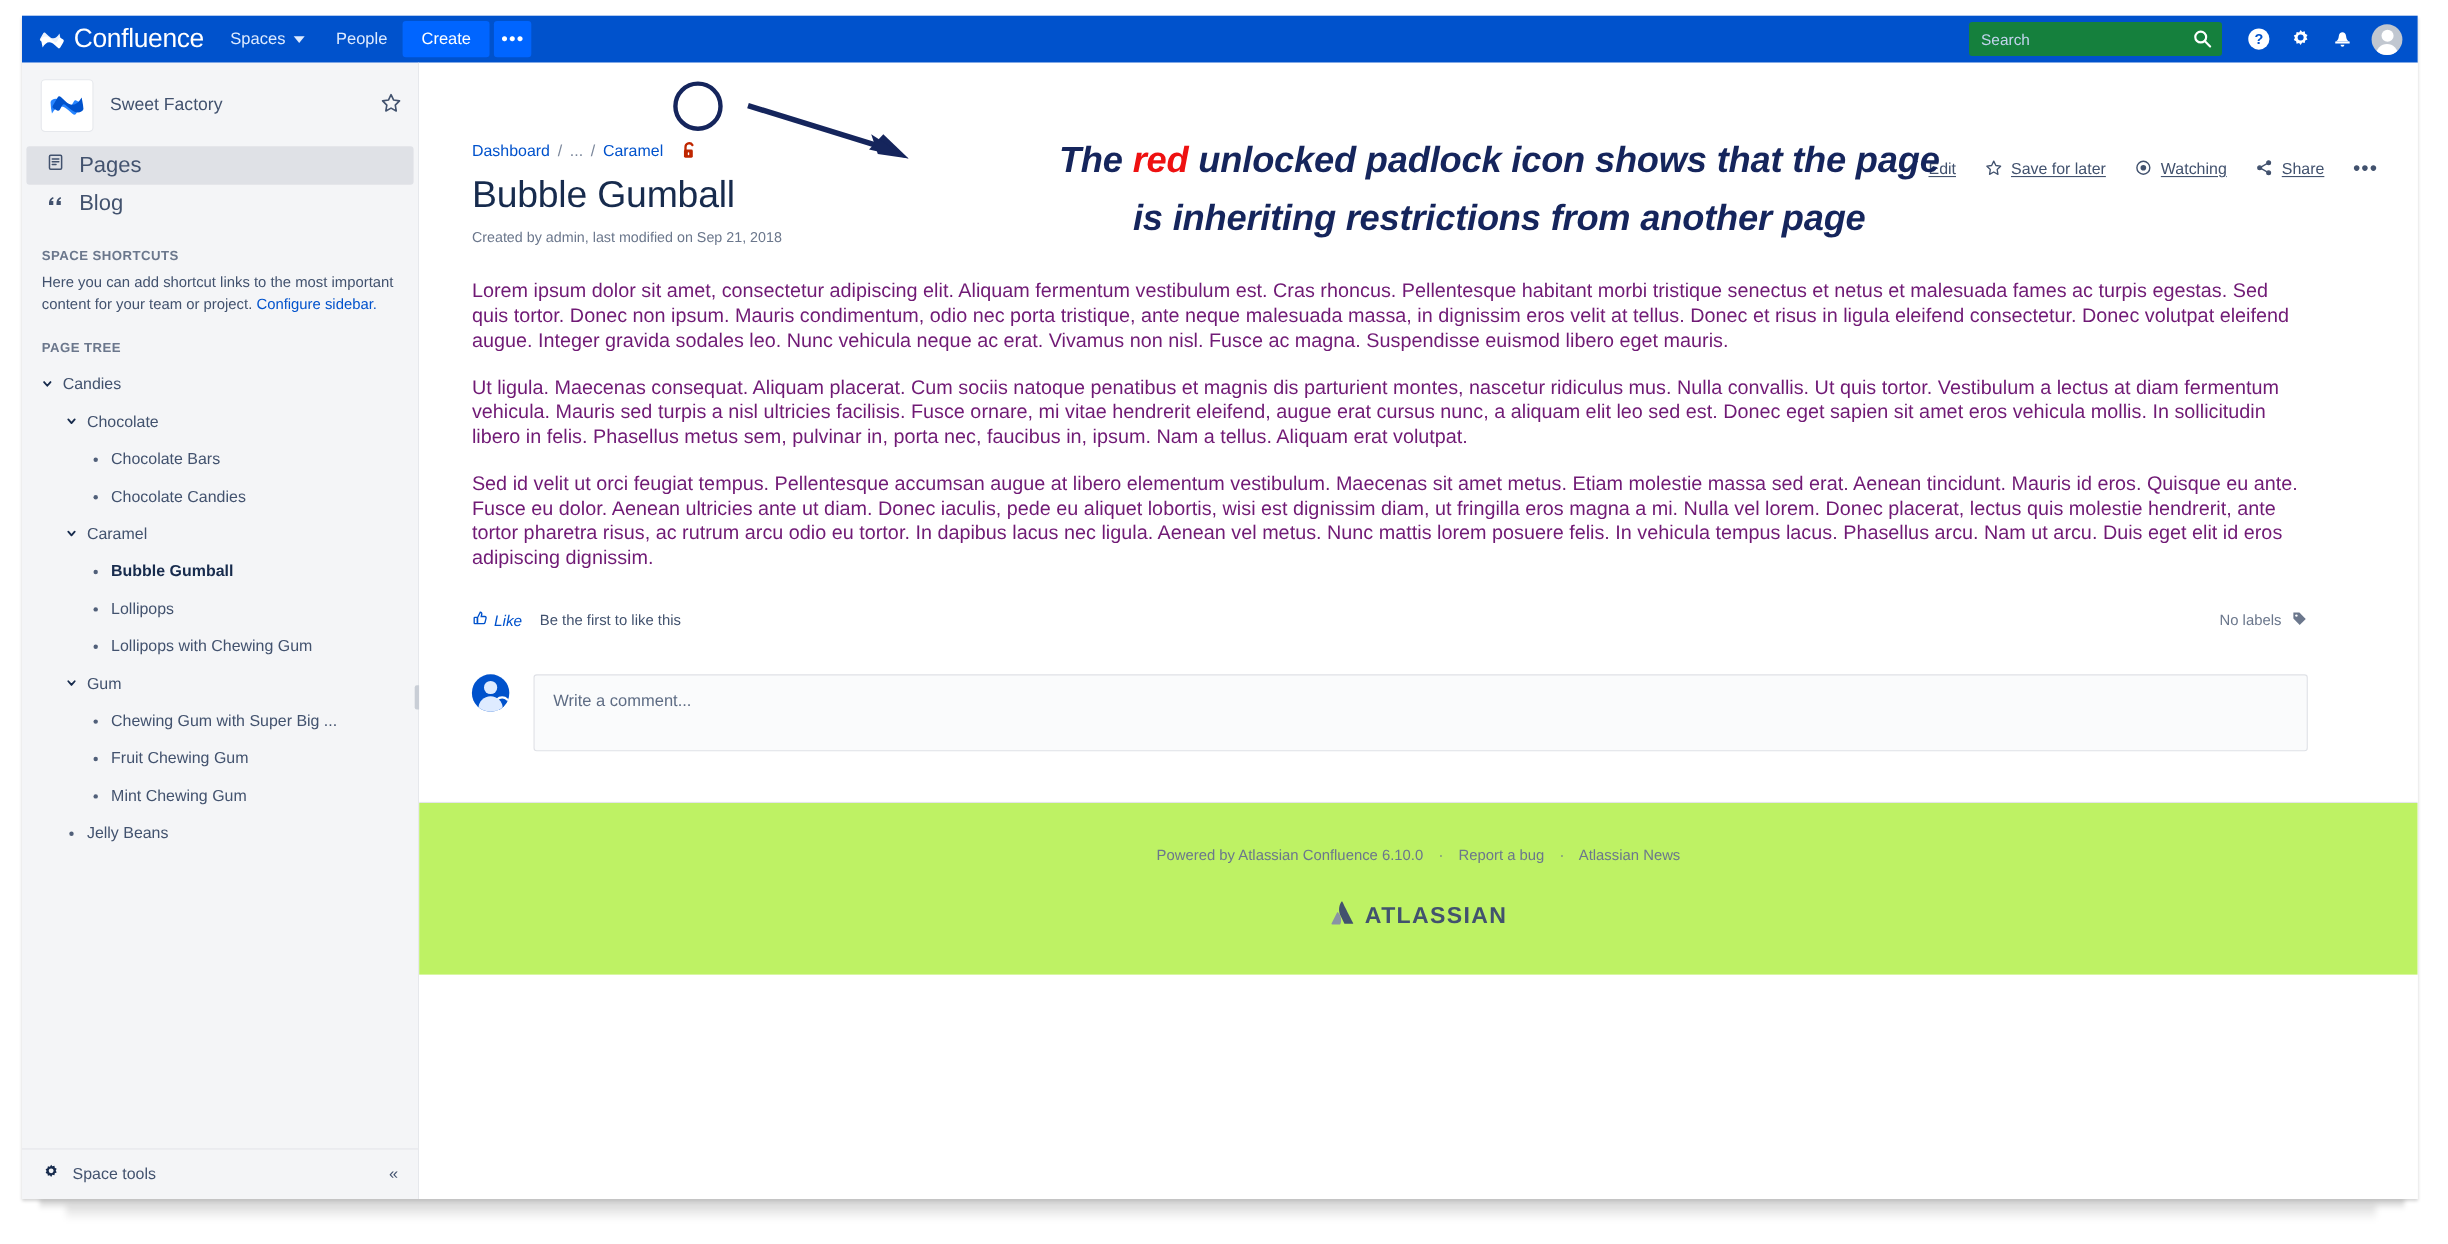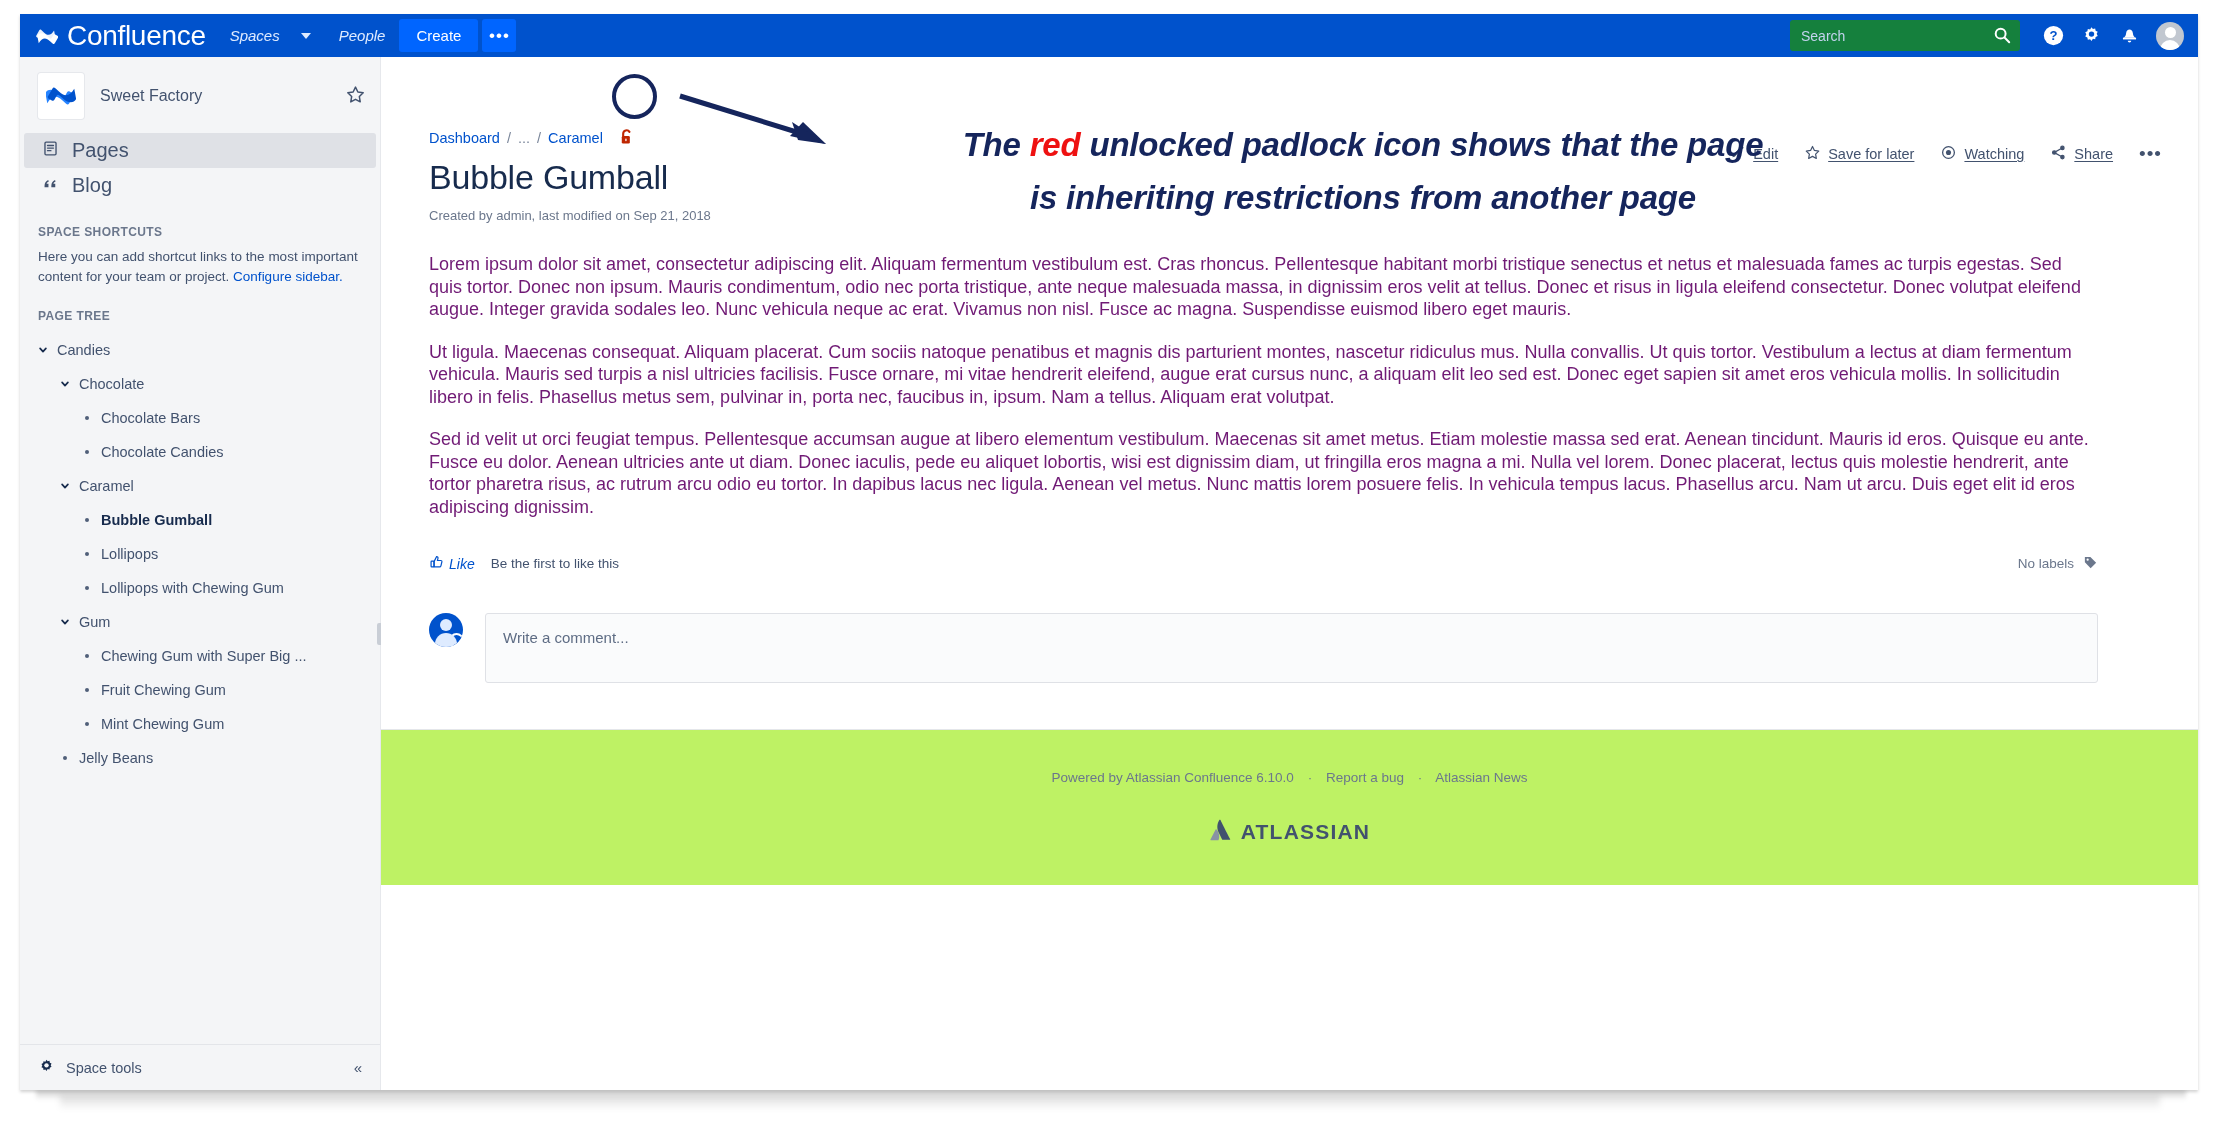--- a/index.html
+++ b/index.html
@@ -38,27 +38,26 @@
     background: #0052CC;
     display: flex;
     align-items: stretch;
   }
   .brand {
     display:flex; align-items:center; gap:9px;
     padding: 0 10px 0 16px;
     color:#fff;
   }
   .brand-logo { width: 22px; height: 22px; display:block; }
-  .brand-text { font-size: 28px; letter-spacing:-0.3px; color:#fff; font-weight:400; }
+  .brand-text { font-size: 24px; letter-spacing:-0.3px; color:#fff; font-weight:400; }
   .nav-item {
-    display:flex; align-items:center; gap:21px;
+    display:flex; align-items:center; gap:8px;
     padding: 0 14px;
     color: #DEEBFF; font-size: 15px;
     cursor: pointer;
-    font-style: italic;
   }
   .caret-down { width:0;height:0;border-left:5px solid transparent;border-right:5px solid transparent;border-top:6px solid #DEEBFF; }
   .nav-create {
     display:flex; align-items:center; justify-content:center;
     background:#0065FF; color:#fff; font-size:15px;
     padding: 0 17px; margin: 5px 0; border-radius:3px;
     cursor:pointer;
   }
   .nav-dots {
     display:flex; align-items:center; justify-content:center;

